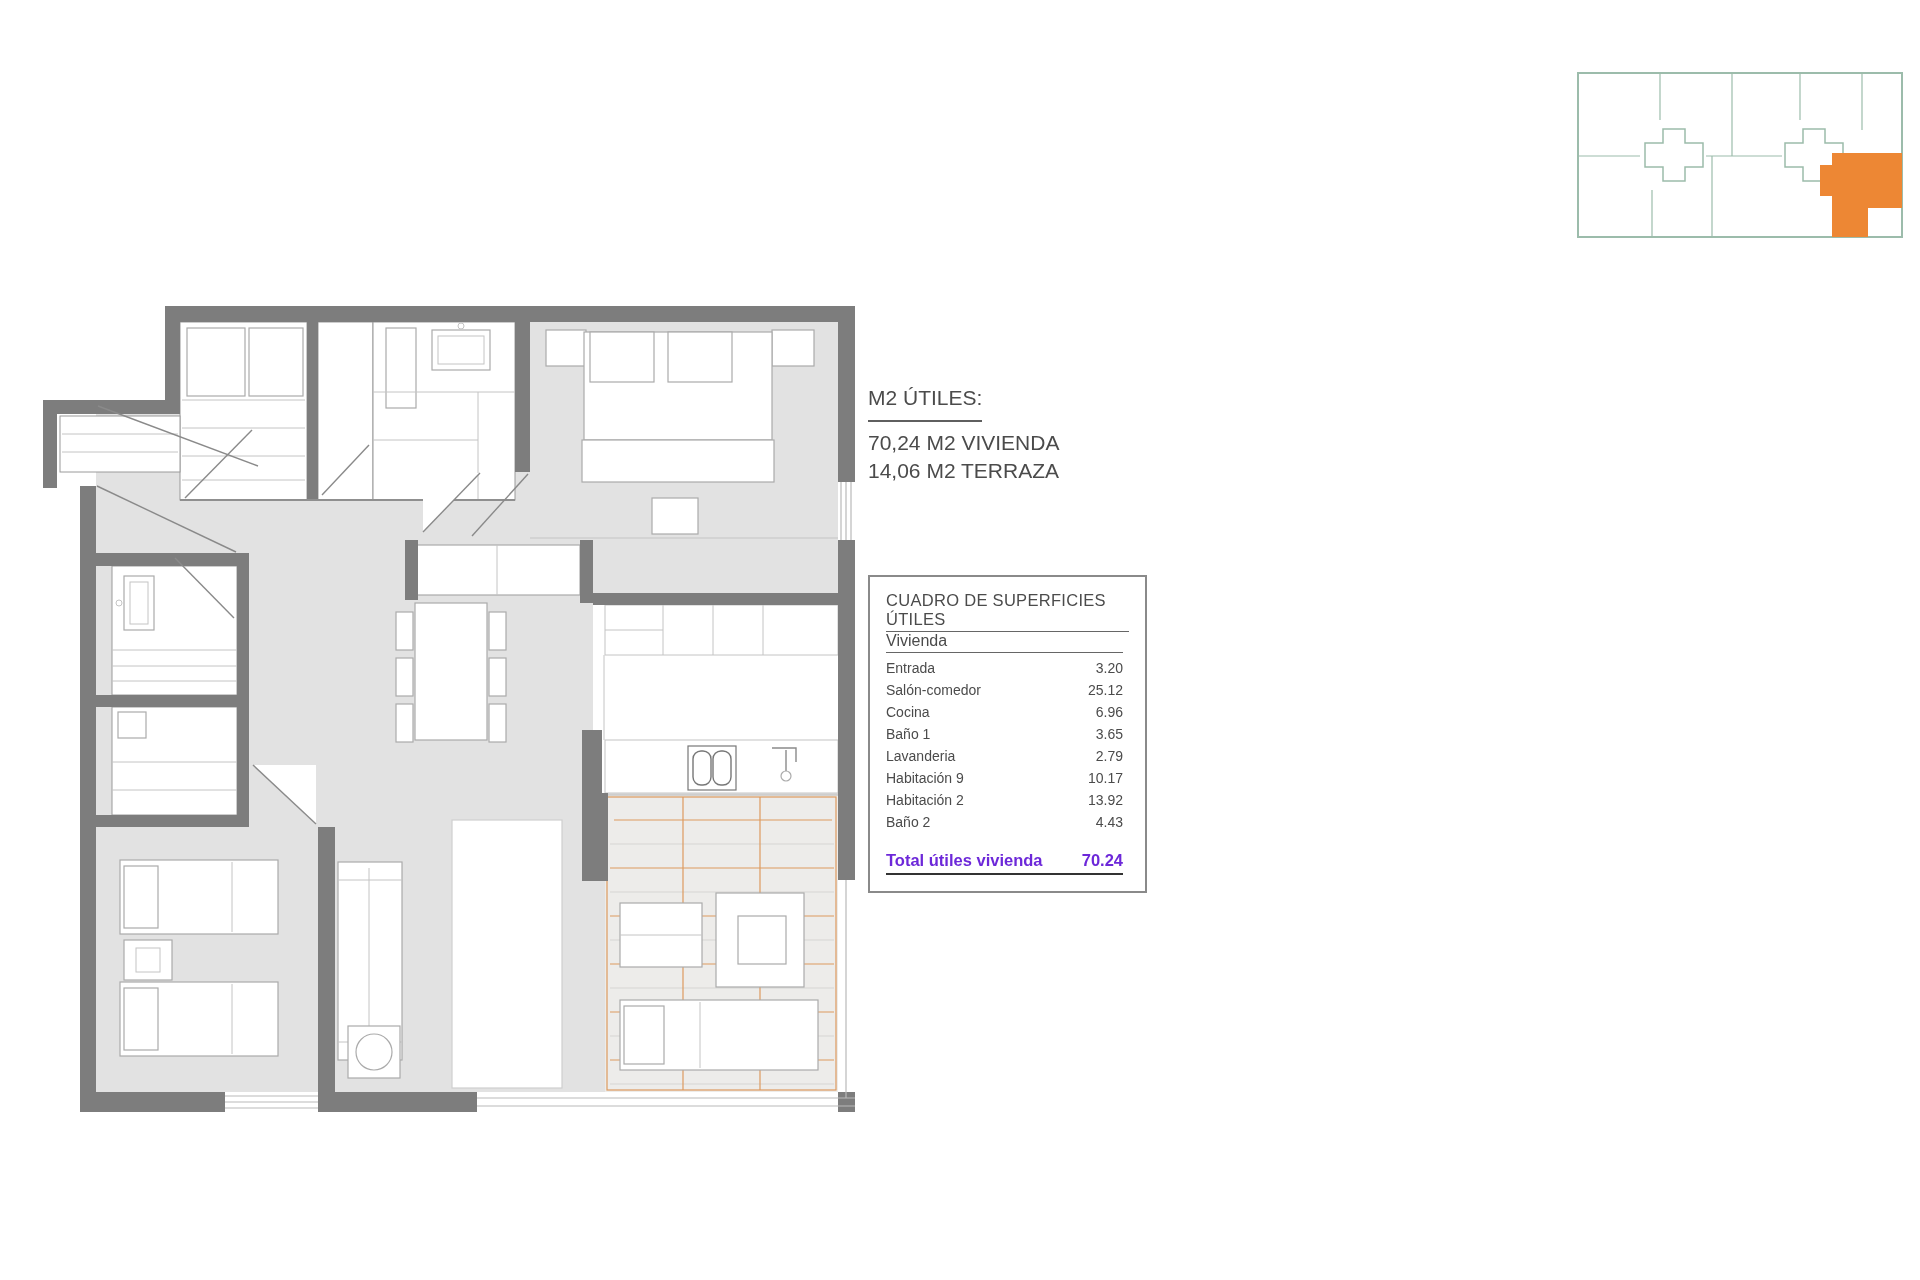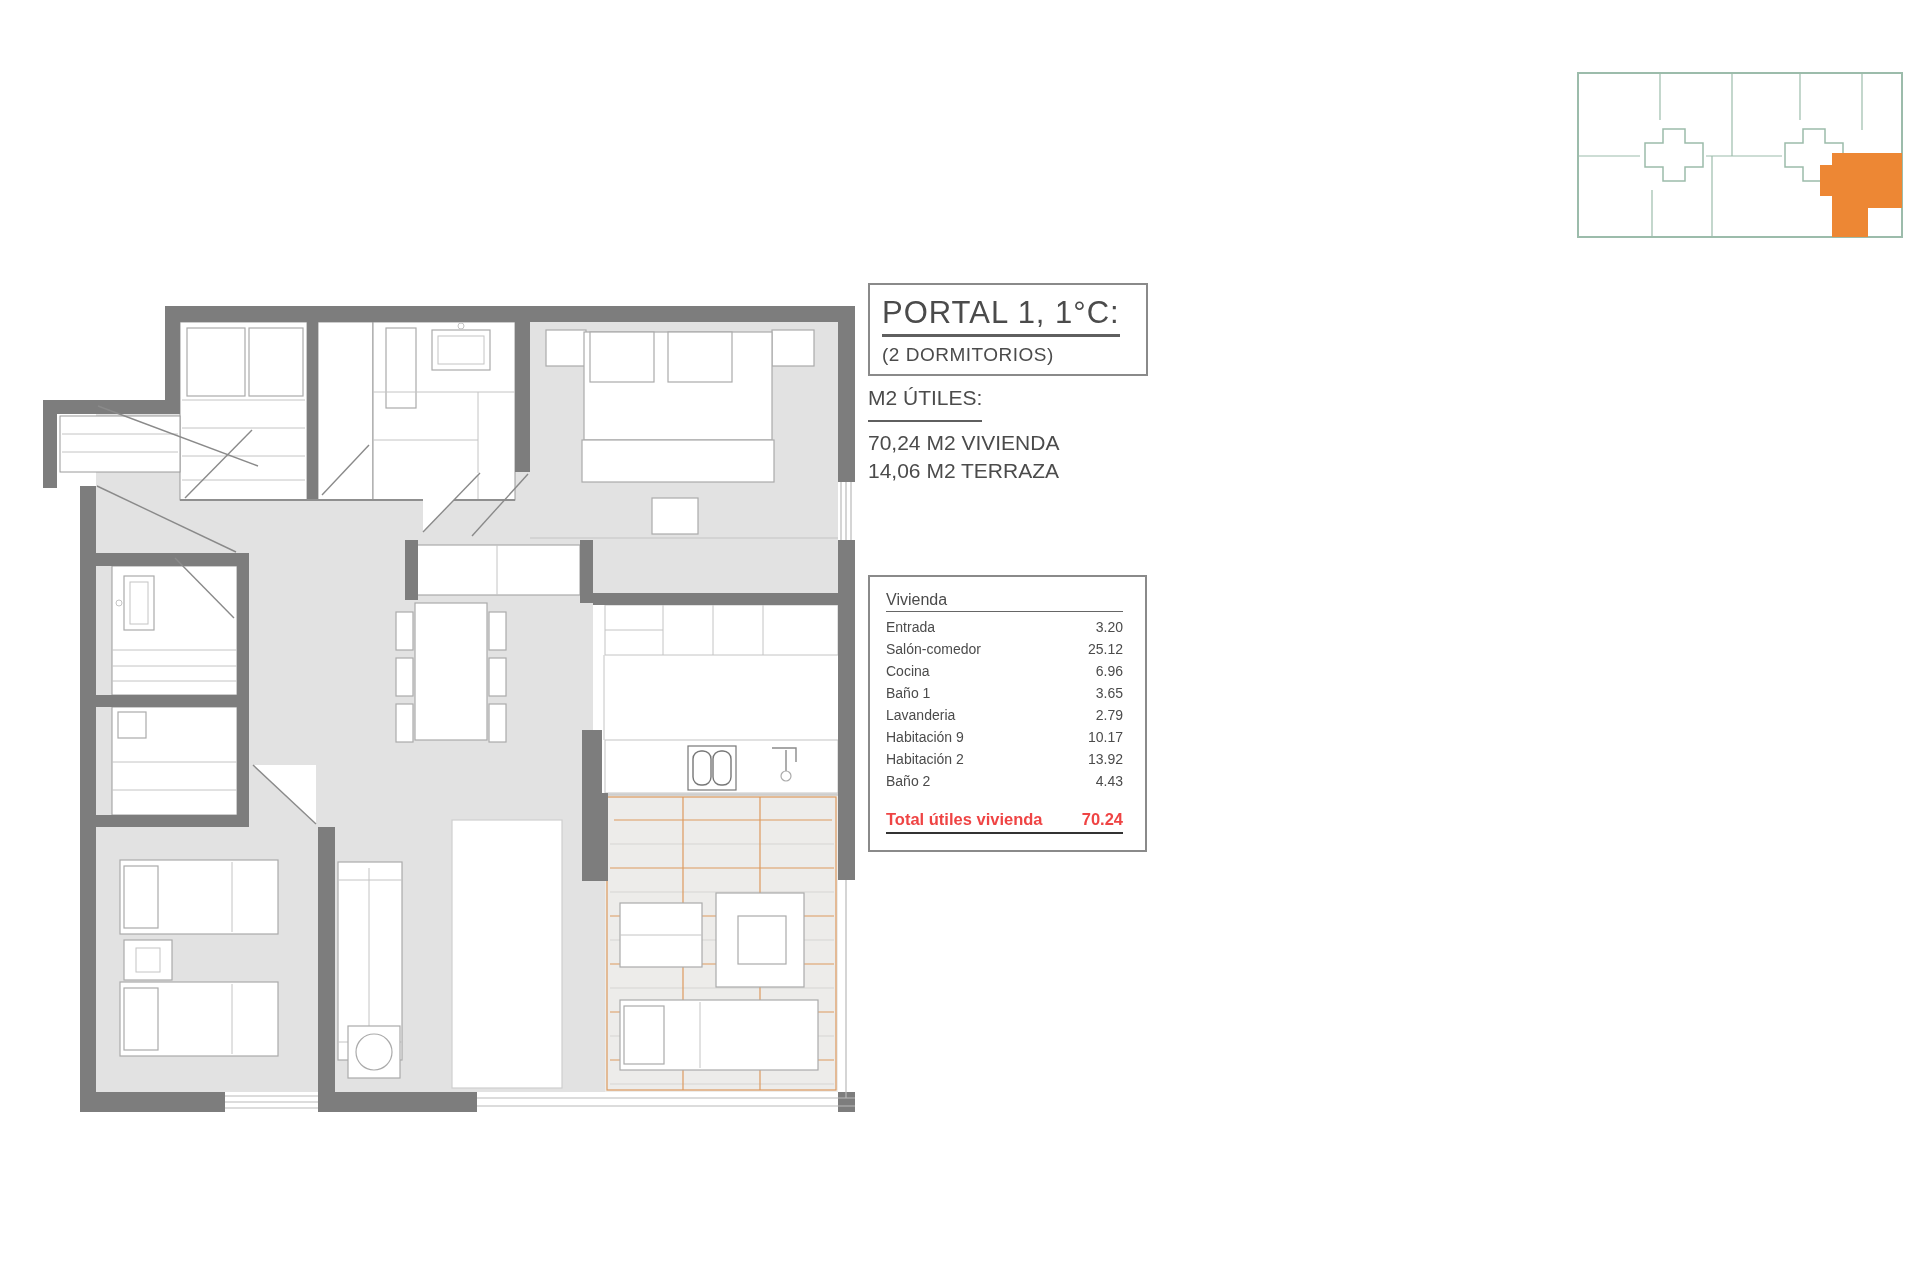--- a/index.html
+++ b/index.html
@@ -26,21 +26,21 @@
 
   .table-box{left:868px;top:575px;width:243px;padding:14px 16px 16px;}
   .tbl-title{font-size:16.5px;letter-spacing:.3px;display:inline-block;
              border-bottom:1.5px solid #666;padding-bottom:2px;}
   .tbl-group{margin-top:0;font-size:16px;border-bottom:1.5px solid #666;
              padding-bottom:2px;margin-right:6px;}
   .tbl-rows{margin-top:4px;margin-right:6px;}
   .tbl-row{display:flex;justify-content:space-between;font-size:14px;line-height:22px;}
   .tbl-row .val{text-align:left;}
   .tbl-total{display:flex;justify-content:space-between;margin-top:18px;margin-right:6px;
-             font-weight:bold;font-size:16.5px;color:#ef4444;
+             font-weight:bold;font-size:16.5px;color:#6d28d9;
              border-bottom:2px solid #333;padding-bottom:3px;}
 
   
   .w  {fill:#7d7d7d;}
   .fl {fill:#e2e2e2;}
   .rm {fill:#ffffff;stroke:#9a9a9a;stroke-width:1;}
   .fu {fill:#ffffff;stroke:#ababab;stroke-width:1.2;}
   .ln {stroke:#c4c4c4;stroke-width:1;fill:none;}
   .sln{stroke:#8f8f8f;stroke-width:2;fill:none;}
   .dln{stroke:#8a8a8a;stroke-width:1.4;fill:none;}
@@ -272,33 +272,30 @@
     <line class="mp" x1="1652" y1="190" x2="1652" y2="237" style="stroke-width:1.2"></line>
     <line class="mp" x1="1732" y1="73" x2="1732" y2="156" style="stroke-width:1.2"></line>
     <line class="mp" x1="1712" y1="156" x2="1712" y2="237" style="stroke-width:1.2"></line>
     <line class="mp" x1="1800" y1="73" x2="1800" y2="120" style="stroke-width:1.2"></line>
     <line class="mp" x1="1862" y1="73" x2="1862" y2="130" style="stroke-width:1.2"></line>
     <path class="mp" style="stroke-width:1.5" d="M1645,143 h18 v-14 h22 v14 h18 v24 h-18 v14 h-22 v-14 h-18 z"></path>
     <path class="mp" style="stroke-width:1.5" d="M1785,143 h18 v-14 h22 v14 h18 v24 h-18 v14 h-22 v-14 h-18 z"></path>
     <path d="M1832,153 H1902 V208 H1868 V237 H1832 V196 H1820 V165 H1832 Z" fill="#ED8734"></path>
   </svg>
 
-  <div class="abs box title-box">
-    <div><span class="title-main">PORTAL 1, 1°C:</span></div>
-    <div class="title-sub">(2 DORMITORIOS)</div>
-  </div>
 
   <div class="abs utiles">
     <div><span class="h-underline">M2 ÚTILES:</span></div>
     <div class="line">70,24 M2 VIVIENDA</div>
     <div class="line">14,06 M2 TERRAZA</div>
   </div>
 
 
   <div class="abs box table-box">
+    <div><span class="tbl-title">CUADRO DE SUPERFICIES ÚTILES</span></div>
     <div class="tbl-group">Vivienda</div>
     <div class="tbl-rows">
       <div class="tbl-row">
         <span>Entrada</span>
           <span class="val">3.20</span>
       </div>
       <div class="tbl-row">
         <span>Salón-comedor</span>
           <span class="val">25.12</span>
       </div>

